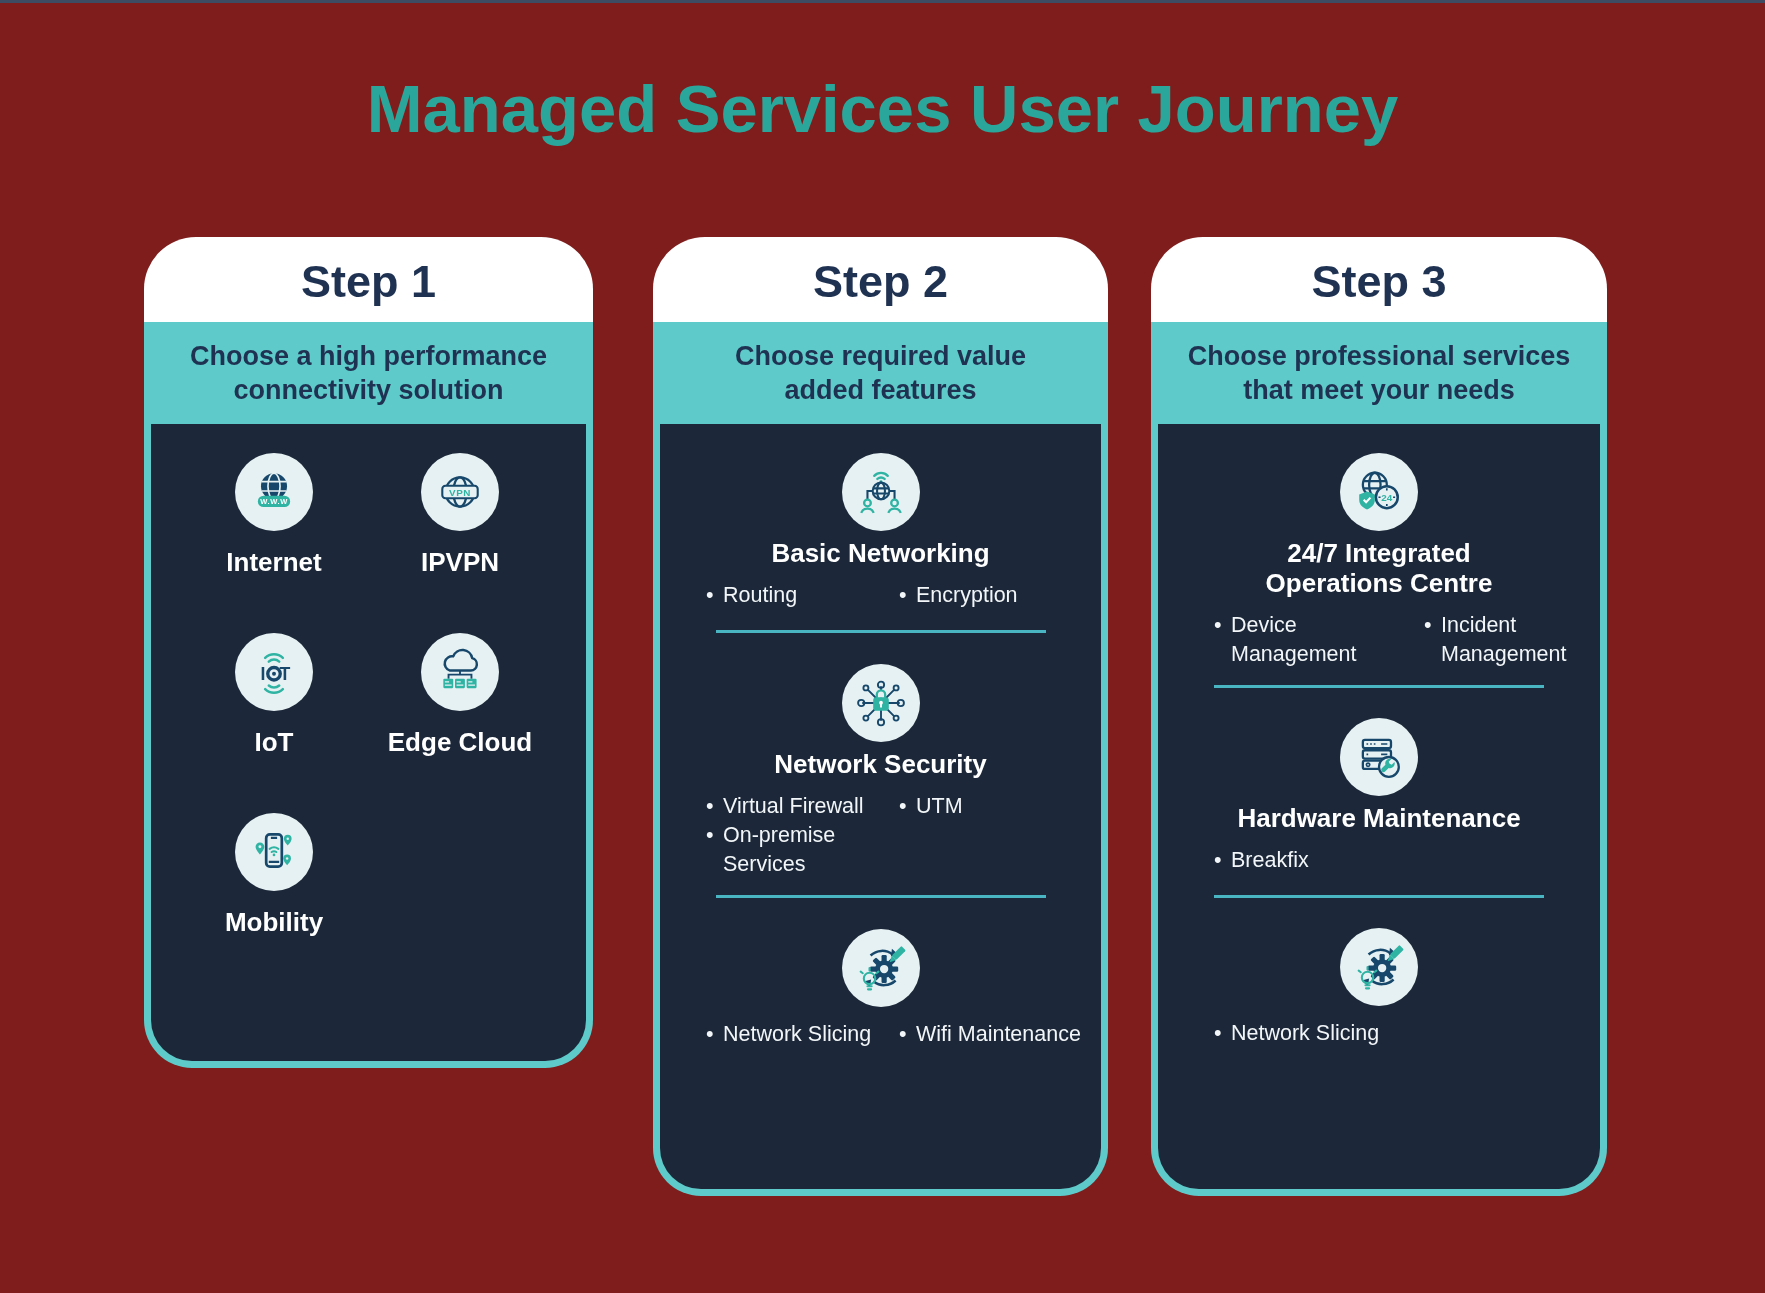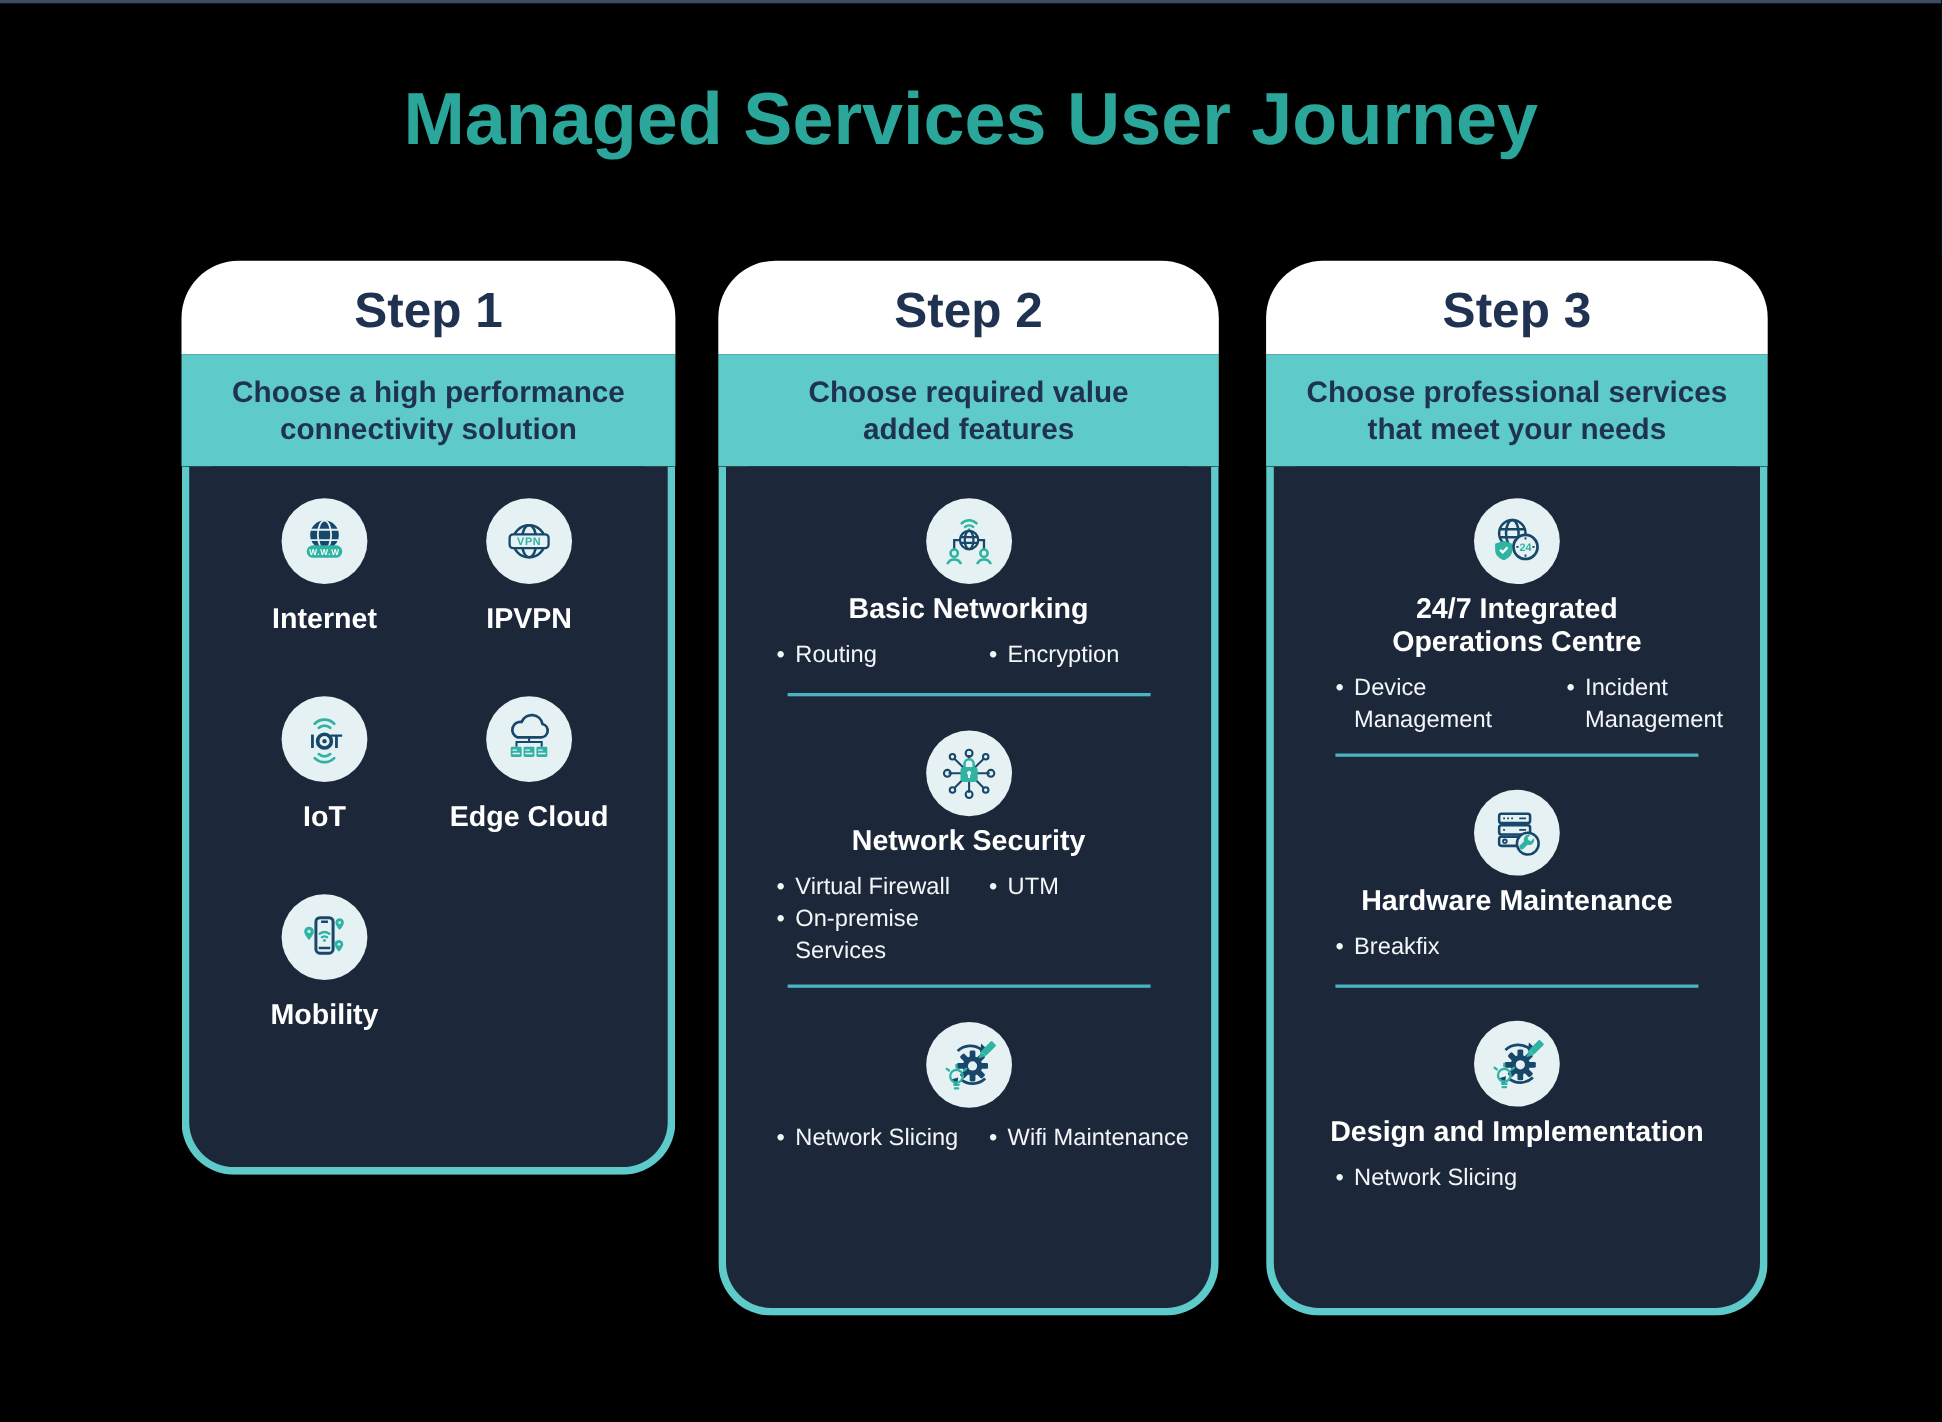--- a/index.html
+++ b/index.html
@@ -1,29 +1,29 @@
 <!DOCTYPE html>
 <html><head>
 <meta charset="utf-8">
 <style>
   html,body { margin:0; padding:0; background:#10192a; }
   .page {
     position:relative; width:1765px; height:1293px;
-    background:#000000; overflow:hidden;
+    background:#7f1d1d; overflow:hidden;
     font-family:"Liberation Sans", sans-serif;
   }
   .top-edge { position:absolute; top:0; left:0; width:100%; height:3px; background:#3d4b63; }
 
   .page-title {
     position:absolute; top:70px; left:0; width:100%; margin:0;
     text-align:center; font-size:67px; font-weight:bold; color:#2aa79a;
   }
 
   .card { position:absolute; top:237px; display:flex; flex-direction:column; }
-  .card-1 { left:165px;  width:449px; height:831px; }
+  .card-1 { left:144px;  width:449px; height:831px; }
   .card-2 { left:653px;  width:455px; height:959px; }
   .card-3 { left:1151px; width:456px; height:959px; }
 
   .card-header {
     background:#ffffff; border-radius:52px 52px 0 0; height:85px;
     display:flex; align-items:center; justify-content:center;
   }
   .step-label { font-size:45px; font-weight:bold; color:#1f3252; padding-top:4px; }
 
   .card-band {
@@ -375,21 +375,20 @@
               <rect x="36.5" y="2" width="6" height="13" rx="1" fill="#2fb3a3"></rect>
               <path d="M36.5 15l3 6 3-6z" fill="#2fb3a3"></path>
             </g>
             <g stroke="#2fb3a3" stroke-width="2" fill="none" stroke-linecap="round">
               <circle cx="13" cy="34" r="5.5"></circle>
               <path d="M11 41.5h4M11.5 44.5h3"></path>
               <path d="M13 26.5v-2.5M6.5 29l-2-1.5M19.5 29l2-1.5"></path>
             </g>
           </svg>
         </span>
-        <div class="section-title">Design and Implementation</div>
         <div class="bullets bullets-left">
           <div class="bullet">Network Slicing</div>
         </div>
       </div>
 
     </div>
   </section>
 </div>
 
 </body></html>

